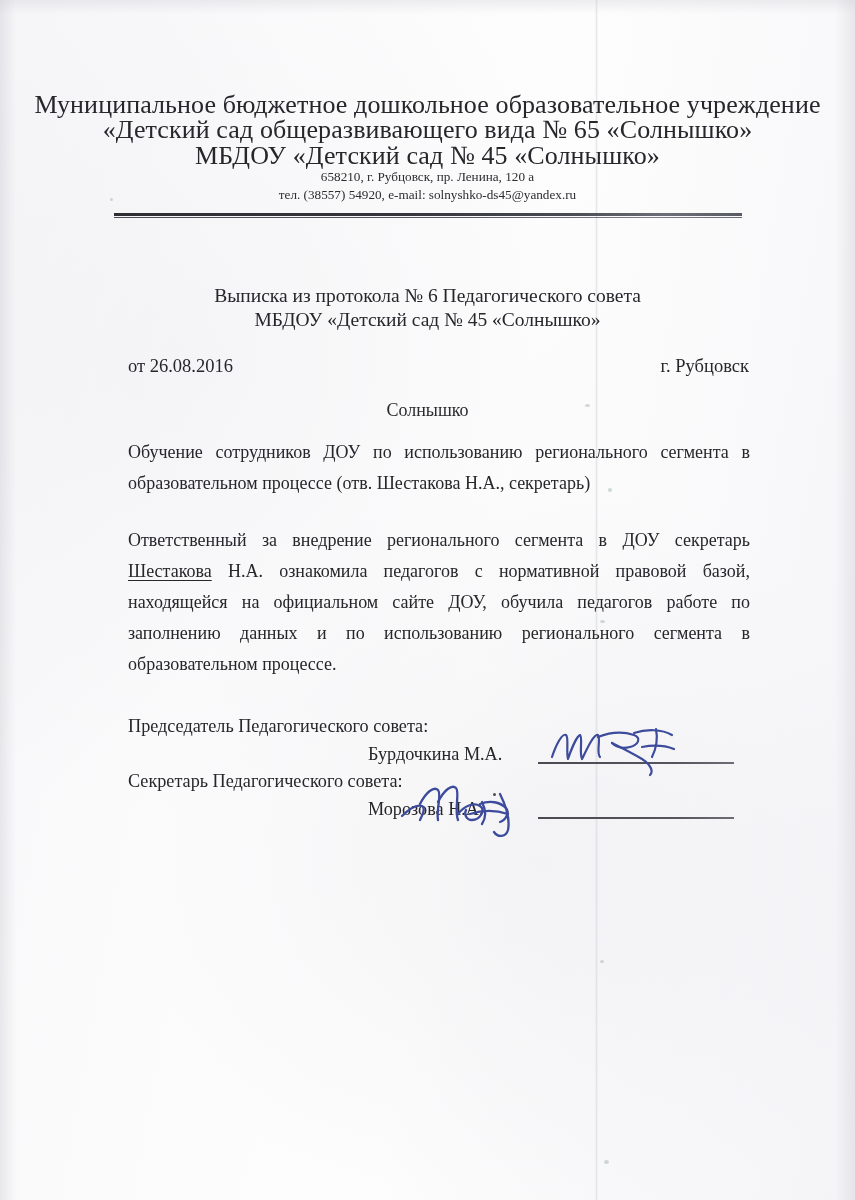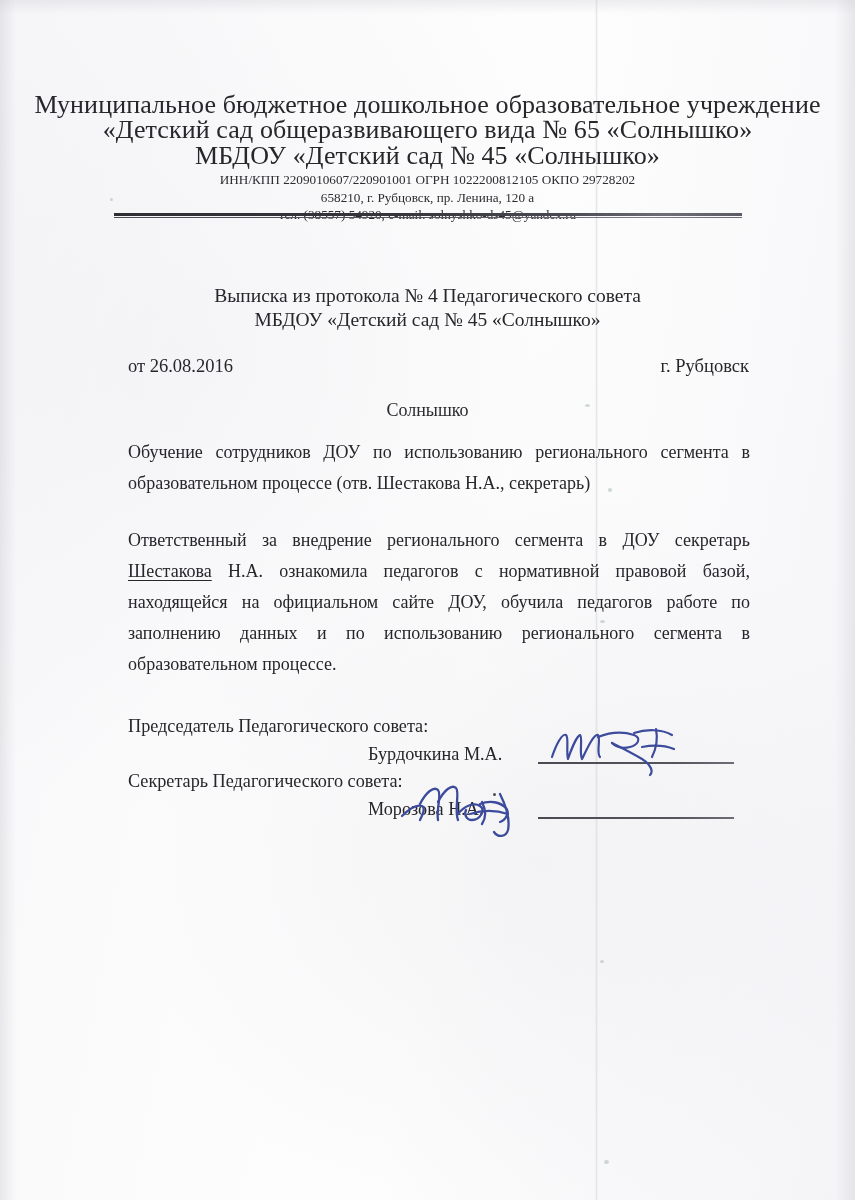--- a/index.html
+++ b/index.html
@@ -243,32 +243,31 @@
   <div class="speck" style="left:110px;top:198px;width:3px;height:3px;"></div>
   <div class="speck" style="left:600px;top:960px;width:4px;height:3px;"></div>
   <div class="speck" style="left:604px;top:1160px;width:5px;height:4px;"></div>
 
   <div class="content">
 
     <div class="letterhead">
       <div class="lh-line-1">Муниципальное бюджетное дошкольное образовательное учреждение</div>
       <div class="lh-line-2">«Детский сад общеразвивающего вида № 65 «Солнышко»</div>
       <div class="lh-line-3">МБДОУ «Детский сад № 45 «Солнышко»</div>
-      <div class="lh-small first">ИНН/КПП 2209010607/220901001 ОГРН 1022200812105 ОКПО 29728202</div>
       <div class="lh-small">658210, г. Рубцовск, пр. Ленина, 120 а</div>
       <div class="lh-small">тел. (38557) 54920, e-mail: solnyshko-ds45@yandex.ru</div>
     </div>
 
     <div class="divider">
       <div class="bar-thick"></div>
       <div class="bar-thin"></div>
     </div>
 
     <div class="doc-title">
-      <div class="t-line">Выписка из протокола № 4 Педагогического совета</div>
+      <div class="t-line">Выписка из протокола № 6 Педагогического совета</div>
       <div class="t-line">МБДОУ «Детский сад № 45 «Солнышко»</div>
     </div>
 
     <div class="date-row">
       <div class="date">от  26.08.2016</div>
       <div class="place">г. Рубцовск</div>
     </div>
 
     <div class="agenda-heading">Солнышко</div>
 

